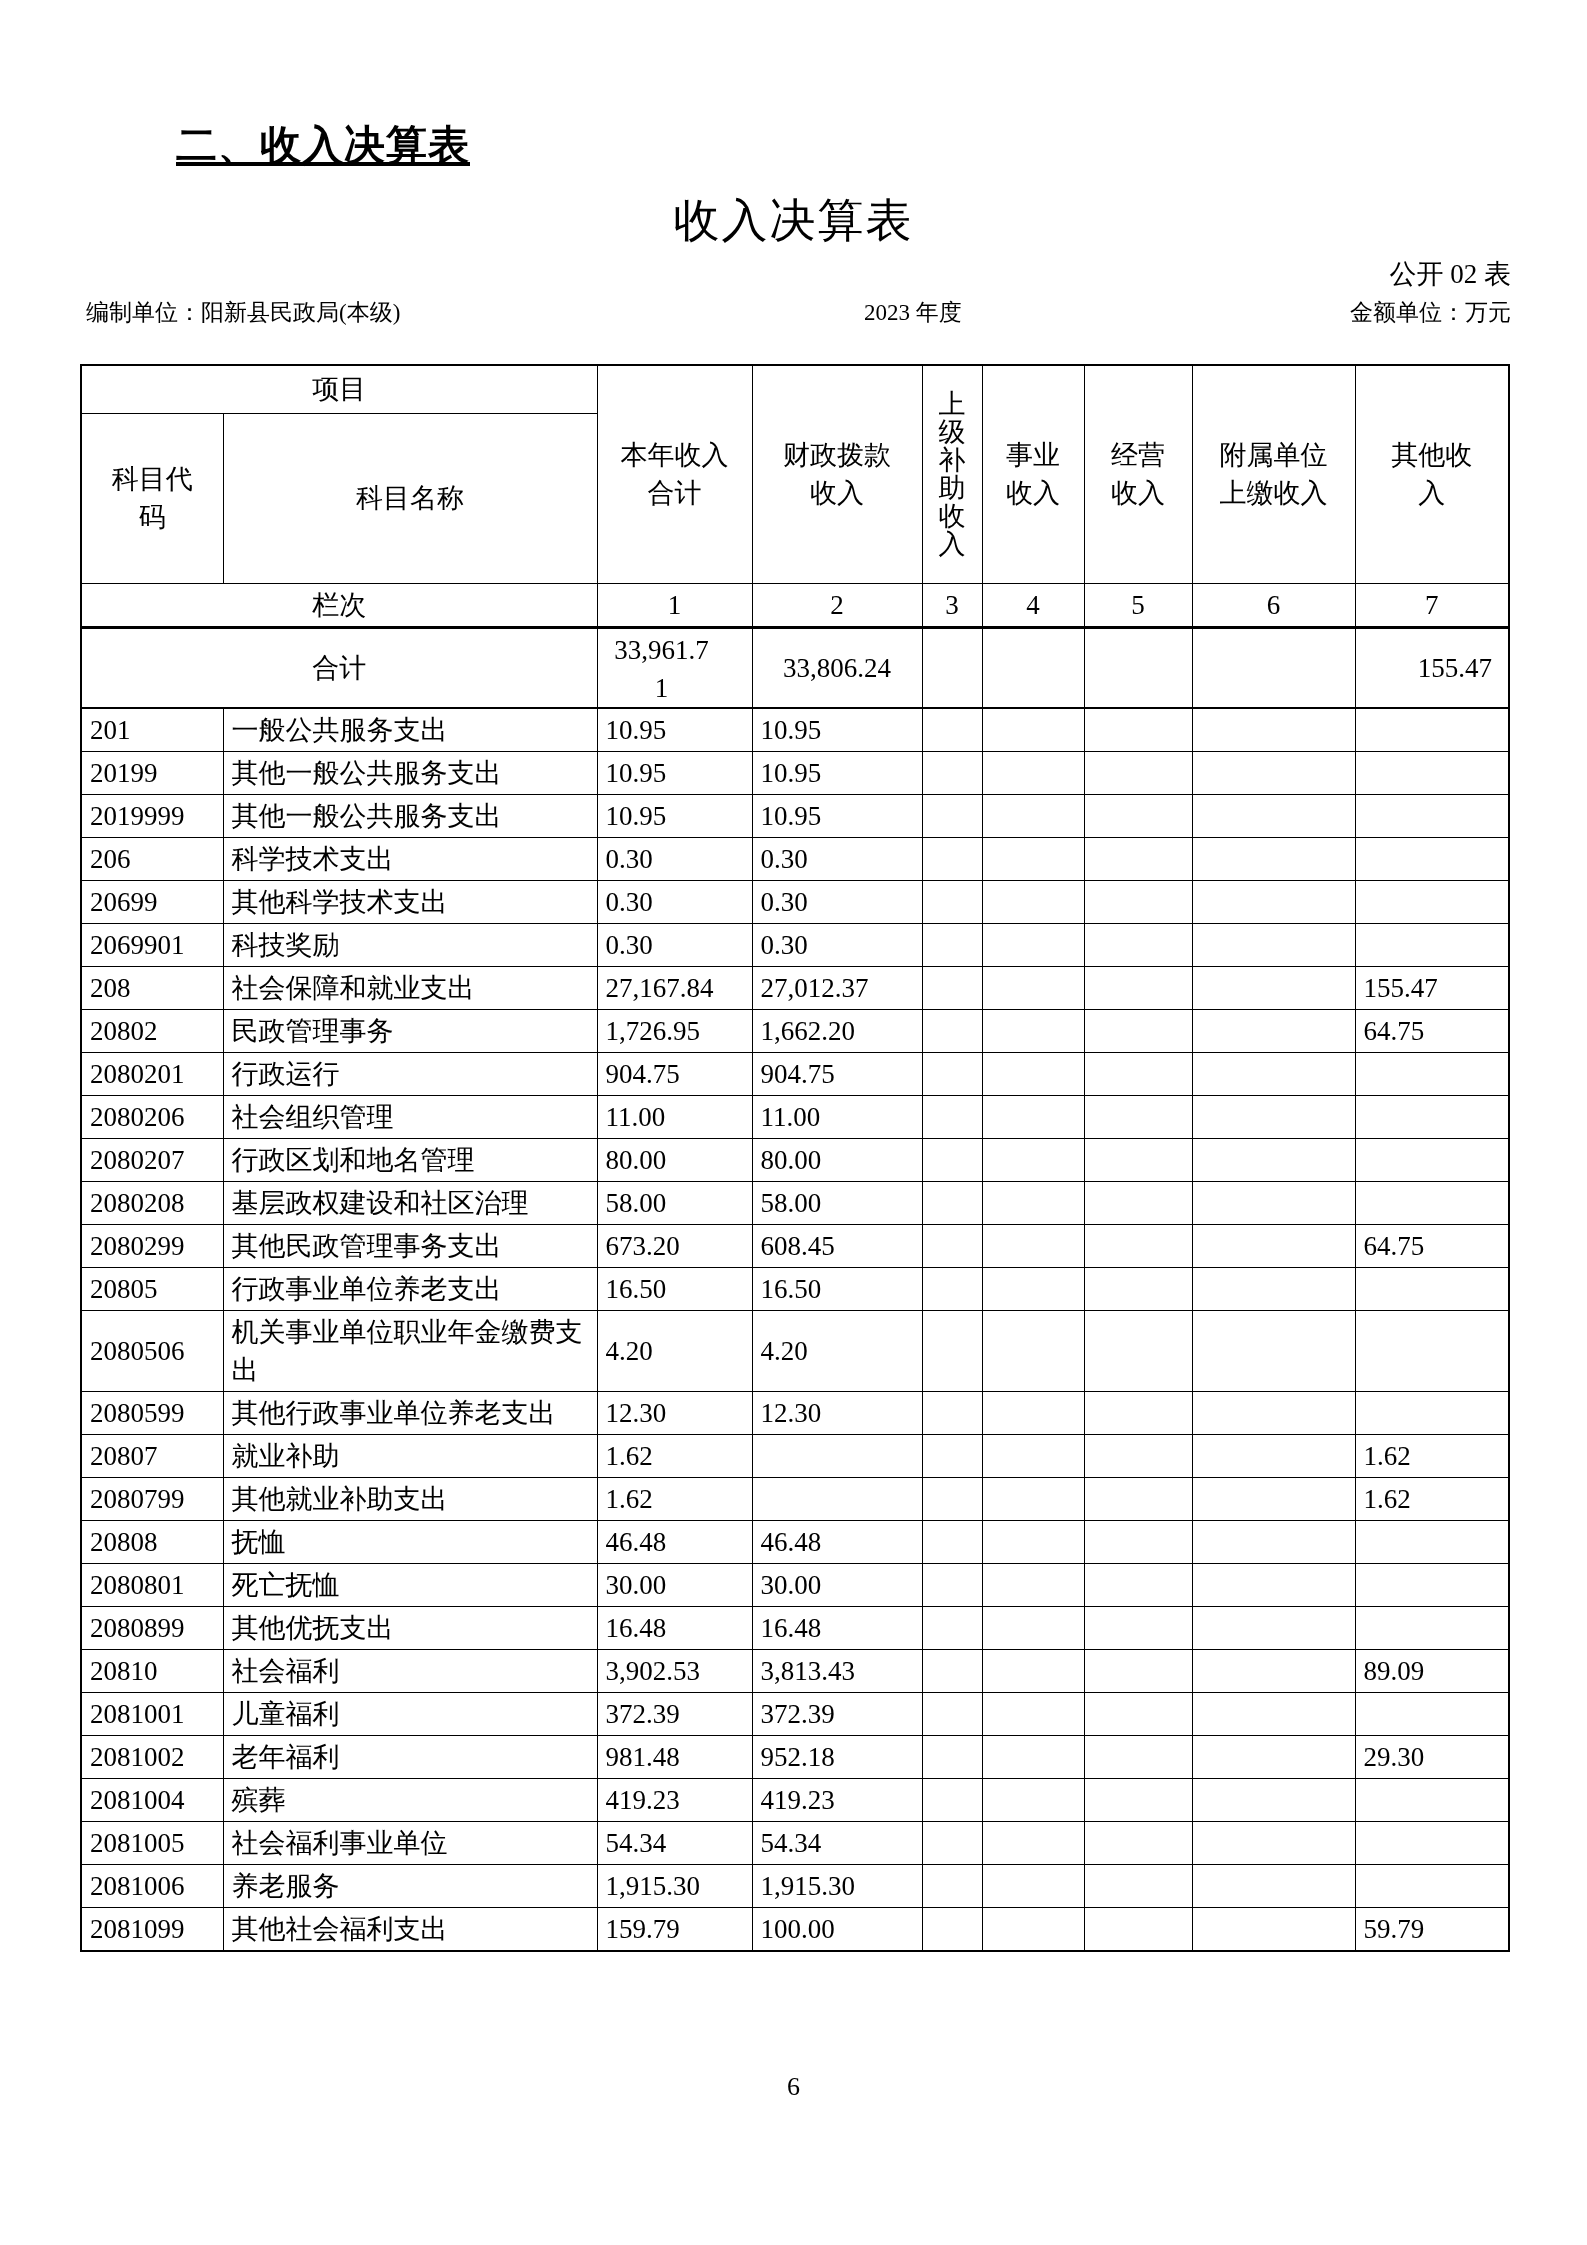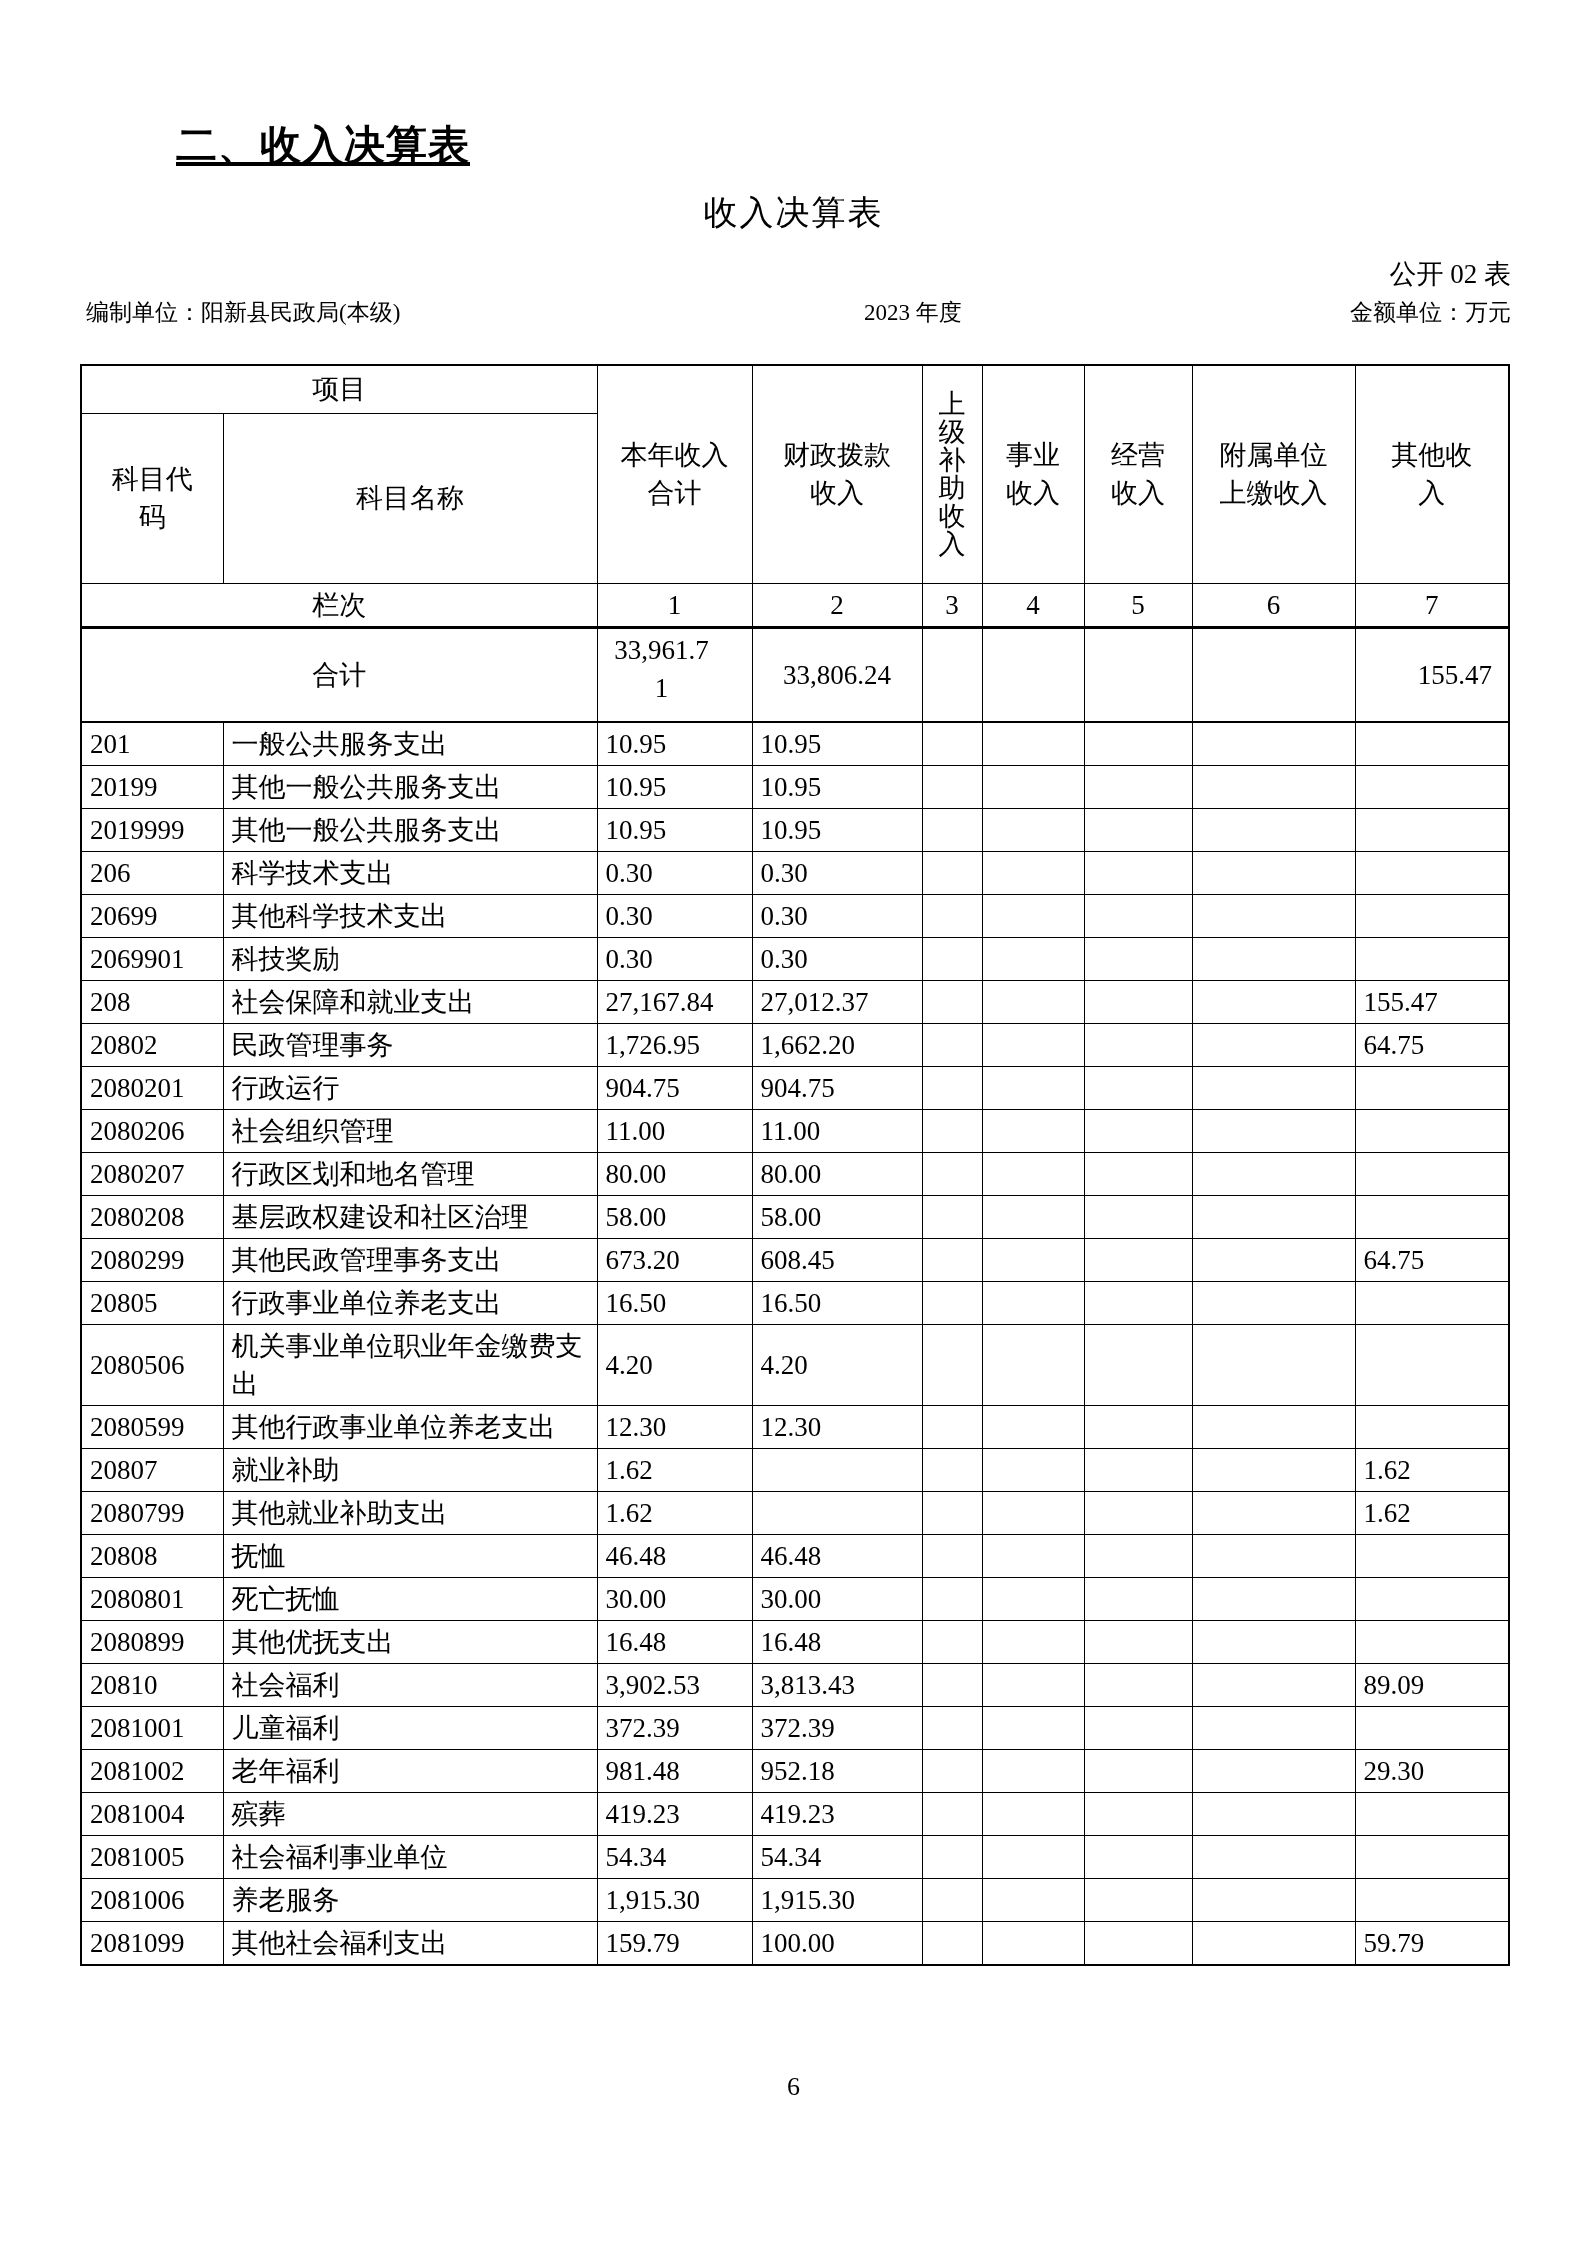--- a/index.html
+++ b/index.html
@@ -7,21 +7,21 @@
     width:1587px;height:2245px;position:relative;background:#ffffff;
     font-family:"Liberation Serif","DejaVu Serif",serif;color:#000;
   }
   .heading{
     position:absolute;left:176px;top:118px;
     font-family:"Liberation Sans","DejaVu Sans",sans-serif;
     font-weight:bold;font-size:41px;letter-spacing:1px;text-decoration:underline;
   }
   .doc-title{
     position:absolute;top:190px;left:0;width:100%;
-    text-align:center;font-size:34px;letter-spacing:2px;
+    text-align:center;font-size:46px;letter-spacing:2px;
   }
   .code-line{
     position:absolute;top:256px;left:80px;width:1431px;
     text-align:right;font-size:27px;
   }
   .meta-line{
     position:absolute;top:297px;left:80px;width:1431px;height:34px;font-size:23px;
   }
   .meta-prepared{position:absolute;left:6px;top:0;}
   .meta-year{position:absolute;left:784px;top:0;}
@@ -50,21 +50,21 @@
   th.col-hd.vertical{line-height:28px;padding:2px 4px;}
   th.sub-hd{text-align:center;}
   td.lanci-label{text-align:center;}
   td.lanci-num{text-align:center;}
   td.cell-code{text-align:left;padding:2px 6px 2px 10px;}
   td.cell-name{text-align:left;padding:2px 44px 2px 14px;}
   td.v1{word-break:break-all;padding:2px 40px 2px 12px;}
   td.v2{padding:2px 16px 2px 12px;margin-left:15px;}
   td.v7{padding:2px 16px 2px 18px;}
   tr.total-row td.merged{text-align:center;}
-  tr.total-row td.v1{text-align:center;word-break:break-all;padding:2px 38px 14px 12px;}
+  tr.total-row td.v1{text-align:center;word-break:break-all;padding:2px 38px 0 12px;}
   tr.total-row td.v2{text-align:center;}
   tr.total-row td.v7{text-align:right;padding-right:16px;}
   .page-number{
     position:absolute;top:2072px;left:0;width:100%;
     text-align:center;font-size:26px;
   }
 </style>
 </head>
 <body>
 

